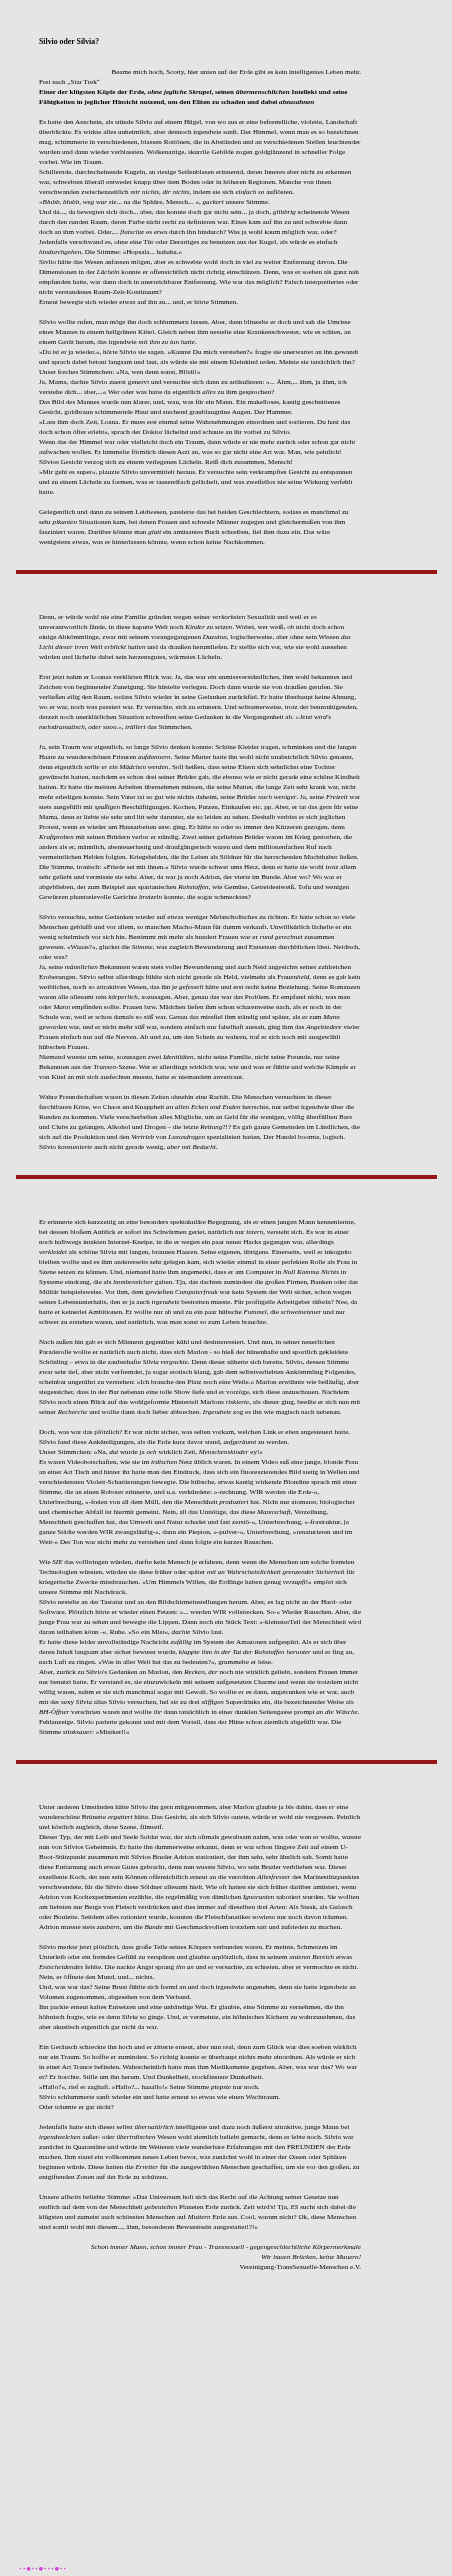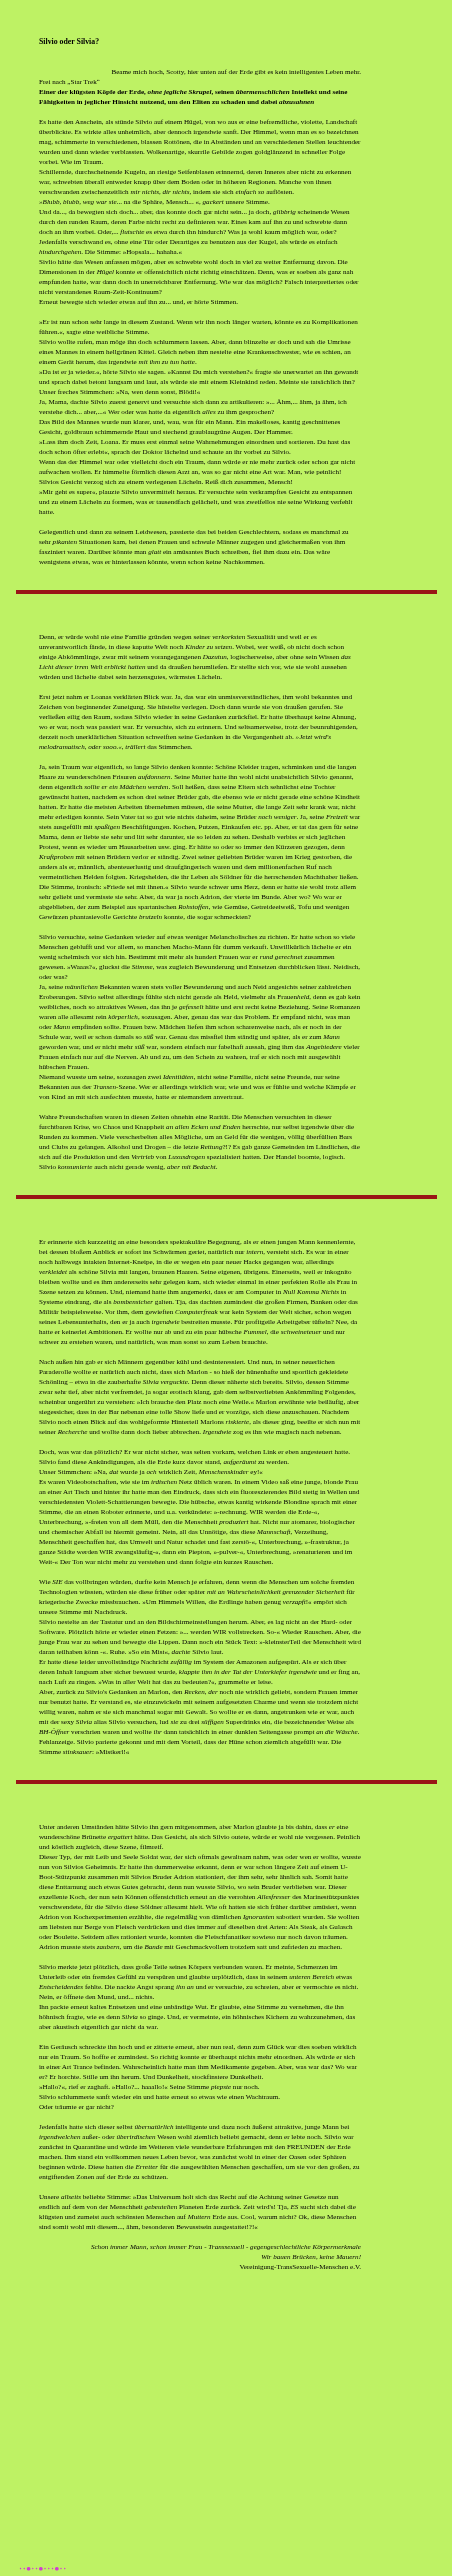--- a/index.html
+++ b/index.html
@@ -3,21 +3,21 @@
 <meta charset="utf-8">
 <style>
   html, body { margin: 0; padding: 0; background: #ffffff; }
   .page {
     position: relative;
     width: 453px;
     height: 2576px;
     overflow: hidden;
     box-sizing: border-box;
     padding: 37px 92px 12px 39px;
-    background: #bef264;
+    background: #e5e5e5;
     color: #000000;
     font-family: "Liberation Serif", "DejaVu Serif", serif;
     font-size: 7.1px;
     line-height: 10px;
   }
   h1.title { font-size: 7.8px; font-weight: 700; margin: 0 0 20px 0; }
   .epigraph { text-align: right; white-space: nowrap; }
   .epigraph-credit { text-align: left; margin: 0 0 0 0; }
   .lead { font-weight: 700; margin: 0 0 10.2px 0; }
   p.para { margin: 0; }
@@ -41,24 +41,23 @@
   <div class="epigraph">Beame mich hoch, Scotty, hier unten auf der Erde gibt es kein intelligentes Leben mehr.</div>
   <div class="epigraph-credit">Frei nach „Star Trek“</div>
 
   <p class="lead">Einer der klügsten Köpfe der Erde, <i>ohne jegliche Skrupel</i>, seinen <i>übermenschlichen</i> Intellekt und seine Fähigkeiten in jeglicher Hinsicht nutzend, um den Eliten zu schaden und dabei <i>abzusahnen</i></p>
 
   <div id="story">
       <p class="para">Es hatte den Anschein, als stünde Silvio auf einem Hügel, von wo aus er eine befremdliche, violette, Landschaft überblickte. Es wirkte alles unheimlich, aber dennoch irgendwie sanft. Der Himmel, wenn man es so bezeichnen mag, schimmerte in verschiedenen, blassen Rottönen, die in Abständen und an verschiedenen Stellen leuchtender wurden und dann wieder verblassten. Wolkenartige, skurrile Gebilde zogen goldglänzend in schneller Folge vorbei. Wie im Traum.</p>
       <p class="para">Schillernde, durchscheinende Kugeln, an riesige Seifenblasen erinnernd, deren Inneres aber nicht zu erkennen war, schwebten überall entweder knapp über dem Boden oder in höheren Regionen. Manche von ihnen verschwanden zwischenzeitlich <i>mir nichts, dir nichts</i>, indem sie sich <i>einfach so</i> auflösten.</p>
       <p class="para"><i>»Blubb, blubb, weg war sie</i>... na die Sphäre, Mensch... «, <i>gackert</i> unsere Stimme.</p>
       <p class="para">Und da..., da bewegten sich doch... aber, das konnte doch gar nicht sein... ja doch, <i>glibbrig</i> scheinende Wesen durch den runden Raum, deren Farbe nicht recht zu definieren war. Eines kam auf ihn zu und schwebte dann doch an ihm vorbei. Oder,... <i>flutschte</i> es etwa durch ihn hindurch? Was ja wohl kaum möglich war, oder? Jedenfalls verschwand es, ohne eine Tür oder Derartiges zu benutzen aus der Kugel, als würde es einfach <i>hindurchgehen</i>. Die Stimme: »Hopsala... hahaha.«</p>
-      <p class="para">Sivlio hätte das Wesen anfassen mögen, aber es schwebte wohl doch in viel zu weiter Entfernung davon. Die Dimensionen in der <i>Hügel</i> konnte er offensichtlich nicht richtig einschätzen. Denn, was er soeben als ganz nah empfunden hatte, war dann doch in unerreichbarer Entfernung. Wie war das möglich? Falsch interpretiertes oder nicht verstandenes Raum-Zeit-Kontinuum?</p>
+      <p class="para">Sivlio hätte das Wesen anfassen mögen, aber es schwebte wohl doch in viel zu weiter Entfernung davon. Die Dimensionen in der <i>Lächeln</i> konnte er offensichtlich nicht richtig einschätzen. Denn, was er soeben als ganz nah empfunden hatte, war dann doch in unerreichbarer Entfernung. Wie war das möglich? Falsch interpretiertes oder nicht verstandenes Raum-Zeit-Kontinuum?</p>
       <p class="para">Erneut bewegte sich wieder etwas auf ihn zu... und, er hörte Stimmen.</p>
       <div class="gap"></div>
-      <p class="para">»Er ist nun schon sehr lange in diesem Zustand. Wenn wir ihn noch länger warten, könnte es zu Komplikationen führen.«, sagte eine weibliche Stimme.</p>
       <p class="para">Silvio wollte rufen, man möge ihn doch schlummern lassen. Aber, dann blinzelte er doch und sah die Umrisse eines Mannes in einem hellgrünen Kittel. Gleich neben ihm nestelte eine Krankenschwester, wie es schien, an einem Gerät herum, das irgendwie <i>mit ihm zu tun hatte</i>.</p>
       <p class="para">»Da ist er ja wieder.«, hörte Silvio sie sagen. »Kannst Du mich verstehen?« fragte sie unerwartet an ihn gewandt und sprach dabei betont langsam und laut, als würde sie mit einem Kleinkind reden. Meinte sie tatsächlich ihn? Unser freches Stimmchen: »Na, wen denn sonst, Blödi!«</p>
       <p class="para">Ja, Mama, dachte Silvio zuerst genervt und versuchte sich dann zu artikulieren: »... Ähm,... ähm, ja ähm, ich verstehe dich... aber,...« Wer oder was hatte da eigentlich <i>alles</i> zu ihm gesprochen?</p>
       <p class="para">Das Bild des Mannes wurde nun klarer, und, wau, was für ein Mann. Ein makelloses, kantig geschnittenes Gesicht, goldbraun schimmernde Haut und stechend graublaugrüne Augen. Der Hammer.</p>
       <p class="para">»Lass ihm doch Zeit, Loana. Er muss erst einmal seine Wahrnehmungen einordnen und sortieren. Du hast das doch schon öfter erlebt«, sprach der Doktor lächelnd und schaute an ihr vorbei zu Silvio.</p>
       <p class="para">Wenn das der Himmel war oder vielleicht doch ein Traum, dann würde er nie mehr zurück oder schon gar nicht aufwachen wollen. Er himmelte förmlich diesen Arzt an, was so gar nicht eine Art war. Man, wie peinlich! Silvios Gesicht verzog sich zu einem verlegenen Lächeln. Reiß dich zusammen, Mensch!</p>
       <p class="para">»Mir geht es super«, plauzte Silvio unvermittelt heraus. Er versuchte sein verkrampftes Gesicht zu entspannen und zu einem Lächeln zu formen, was er tausendfach gelächelt, und was zweifellos nie seine Wirkung verfehlt hatte.</p>
       <div class="gap"></div>
       <p class="para">Gelegentlich und dann zu seinem Leidwesen, passierte das bei beiden Geschlechtern, sodass es manchmal zu sehr <i>pikanten</i> Situationen kam, bei denen Frauen und schwule Männer zugegen und gleichermaßen von ihm fasziniert waren. Darüber könnte man <i>glatt</i> ein amüsantes Buch schreiben, fiel ihm dazu ein. Das wäre wenigstens etwas, was er hinterlassen könnte, wenn schon keine Nachkommen.</p>
       <div class="divider" style="background: rgb(153, 22, 22);"></div>
@@ -78,27 +77,28 @@
       <p class="para">Er erinnerte sich kurzzeitig an eine besonders spektakuläre Begegnung, als er einen jungen Mann kennenlernte, bei dessen bloßem Anblick er sofort ins Schwärmen geriet, natürlich nur <i>intern</i>, versteht sich. Es war in einer noch halbwegs intakten Internet-Kneipe, in die er wegen ein paar neuer Hacks gegangen war, allerdings <i>verkleidet</i> als schöne Silvia mit langen, braunen Haaren. Seine eigenen, übrigens. Einerseits, weil er inkognito bleiben wollte und es ihm andererseits sehr gelegen kam, sich wieder einmal in einer perfekten Rolle als Frau in Szene setzen zu können. Und, niemand hatte ihm angemerkt, dass er am Computer in <i>Null Komma Nichts</i> in Systeme eindrang, die als <i>bombensicher</i> galten. Tja, das dachten zumindest die großen Firmen, Banken oder das Militär beispielsweise. Vor ihm, dem gewieften <i>Computerfreak</i> war kein System der Welt sicher, schon wegen seines Lebensunterhalts, den er ja auch <i>irgendwie</i> bestreiten musste. Für profitgeile Arbeitgeber tüfteln? Nee, da hatte er keinerlei Ambitionen. Er wollte nur ab und zu ein paar hübsche <i>Fummel</i>, die <i>schweineteuer</i> und nur schwer zu erstehen waren, und natürlich, was man sonst so zum Leben brauchte.</p>
       <div class="gap"></div>
       <p class="para">Nach außen hin gab er sich Männern gegenüber kühl und desinteressiert. Und nun, in seiner neuerlichen Paraderolle wollte er natürlich auch nicht, dass sich Marlon - so hieß der hünenhafte und sportlich gekleidete Schönling – etwa in die zauberhafte <i>Silvia verguckte</i>. Denn dieser näherte sich bereits. Silvio, dessen Stimme zwar sehr tief, aber nicht verfremdet, ja sogar erotisch klang, gab dem selbstverliebten Ankömmling Folgendes, scheinbar ungerührt zu verstehen: »Ich brauche den Platz noch eine Weile.« Marlon erwähnte wie beiläufig, aber siegessicher, dass in der Bar nebenan eine tolle Show liefe und er vorzöge, sich diese anzuschauen. Nachdem Silvio noch einen Blick auf das wohlgeformte Hinterteil Marlons <i>riskierte</i>, als dieser ging, beeilte er sich nun mit seiner <i>Recherche</i> und wollte dann doch lieber abbrechen. <i>Irgendwie</i> zog es ihn wie magisch nach nebenan.</p>
       <div class="gap"></div>
       <p class="para">Doch, was war das plötzlich? Er war nicht sicher, was selten vorkam, welchen Link er eben angesteuert hatte. Silvio fand diese Ankündigungen, als die Erde kurz davor stand, <i>aufgeräumt</i> zu werden.</p>
       <p class="para">Unser Stimmchen: »Na, <i>dat</i> wurde ja <i>och</i> wirklich Zeit, <i>Menschenskinder</i> ey!«</p>
       <p class="para">Es waren Videobotschaften, wie sie im <i>irdischen</i> Netz üblich waren. In einem Video saß eine junge, blonde Frau an einer Art Tisch und hinter ihr hatte man den Eindruck, dass sich ein fluoreszierendes Bild stetig in Wellen und verschiedensten Violett-Schattierungen bewegte. Die hübsche, etwas kantig wirkende Blondine sprach mit einer Stimme, die an einen Roboter erinnerte, und u.a. verkündete: »-rechnung. WIR werden die Erde-«, Unterbrechung, »-freien von all dem Müll, den die Menschheit <i>produziert</i> hat. Nicht nur atomarer, biologischer und chemischer Abfall ist hiermit gemeint. Nein, all das Unnötige, das diese <i>Mannschaft</i>, Verzeihung, Menschheit geschaffen hat, das Umwelt und Natur schadet und fast zerstö-«, Unterbrechung, »-frastruktur, ja ganze Städte werden WIR zwangsläufig-«, dann ein Piepton, »-pulver-«, Unterbrechung, »renaturieren und im Weit-« Der Ton war nicht mehr zu verstehen und dann folgte ein kurzes Rauschen.</p>
       <div class="gap"></div>
       <p class="para">Wie <i>SIE</i> das vollbringen würden, durfte kein Mensch je erfahren, denn wenn die Menschen um solche fremden Technologien wüssten, würden sie diese früher oder später <i>mit an Wahrscheinlichkeit grenzender Sicherheit</i> für kriegerische Zwecke missbrauchen. »Um Himmels Willen, die Erdlinge haben genug <i>verzapft</i>!« empört sich unsere Stimme mit Nachdruck.</p>
       <p class="para">Silvio nestelte an der Tastatur und an den Bildschirmeinstellungen herum. Aber, es lag nicht an der Hard- oder Software. Plötzlich hörte er wieder einen Fetzen: »... werden WIR vollstrecken. So-« Wieder Rauschen. Aber, die junge Frau war zu sehen und bewegte die Lippen. Dann noch ein Stück Text: »-kleinsterTeil der Menschheit wird daran teilhaben könn -«. Ruhe. »So ein Mist«, <i>dachte</i> Silvio laut.</p>
-      <p class="para">Er hatte diese leider unvollständige Nachricht <i>zufällig</i> im System der Amazonen aufgespürt. Als er sich über deren Inhalt langsam aber sicher bewusst wurde, <i>klappte ihm in der Tat der Unterkiefer irgendwie</i> und er fing an, nach Luft zu ringen. »Was in aller Welt hat das zu bedeuten?«, grummelte er leise.</p>
+      <p class="para">Er hatte diese leider unvollständige Nachricht <i>zufällig</i> im System der Amazonen aufgespürt. Als er sich über deren Inhalt langsam aber sicher bewusst wurde, <i>klappte ihm in der Tat der Rohstoffen herunter</i> und er fing an, nach Luft zu ringen. »Was in aller Welt hat das zu bedeuten?«, grummelte er leise.</p>
       <p class="para">Aber, zurück zu Silvio's Gedanken an Marlon, den <i>Recken, der</i> noch nie wirklich geliebt, sondern Frauen immer nur benutzt hatte. Er verstand es, sie einzuwickeln mit seinem aufgesetzten Charme und wenn sie trotzdem nicht willig waren, nahm er sie sich manchmal sogar mit Gewalt. So wollte er es dann, angetrunken wie er war, auch mit der sexy <i>Silvia</i> alias Silvio versuchen, lud <i>sie</i> zu drei <i>süffigen</i> Superdrinks ein, die bezeichnender Weise als <i>BH-Öffner</i> verschrien waren und wollte <i>ihr</i> dann tatsächlich in einer dunklen Seitengasse prompt <i>an die Wäsche</i>. Fehlanzeige. Silvio parierte gekonnt und mit dem Vorteil, dass der Hüne schon ziemlich abgefüllt war. Die Stimme <i>stinksauer</i>: »Mistkerl!«</p>
       <div class="divider" style="background: rgb(153, 22, 22);"></div>
       <p class="para">Unter anderen Umständen hätte Silvio ihn gern mitgenommen, aber Marlon glaubte ja bis dahin, dass <i>er</i> eine wunderschöne Brünette <i>ergattert</i> hätte. Das Gesicht, als sich Silvio outete, würde er wohl nie vergessen. Peinlich und köstlich zugleich, diese Szene, filmreif.</p>
       <p class="para">Dieser Typ, der mit Leib und Seele Soldat war, der sich oftmals gewaltsam nahm, was oder wen er wollte, wusste nun von Silvios Geheimnis. Er hatte ihn dummerweise erkannt, denn er war schon längere Zeit auf einem U-Boot-Stützpunkt zusammen mit Silvios Bruder Adrion stationiert, der ihm sehr, sehr ähnlich sah. Somit hatte diese Enttarnung auch etwas Gutes gebracht, denn nun wusste Silvio, wo sein Bruder verblieben war. Dieser exzellente Koch, der nun sein Können offensichtlich erneut an die verrohten <i>Allesfresser</i> des Marinestützpunktes verschwendete, für die Silvio diese Söldner allesamt hielt. Wie oft hatten sie sich früher darüber amüsiert, wenn Adrion von Kochexperimenten erzählte, die regelmäßig von dämlichen <i>Ignoranten</i> sabotiert wurden. Sie wollten am liebsten nur Berge von Fleisch verdrücken und dies immer auf dieselben drei Arten: Als Steak, als Gulasch oder Boulette. Seitdem alles rationiert wurde, konnten die Fleischfanatiker sowieso nur noch davon träumen. Adrion musste stets <i>zaubern</i>, um die <i>Bande</i> mit Geschmackvollem trotzdem satt und zufrieden zu machen.</p>
       <div class="gap"></div>
       <p class="para">Silvio merkte jetzt plötzlich, dass große Teile seines Körpers verbunden waren. Er meinte, Schmerzen im Unterleib oder ein fremdes Gefühl zu verspüren und glaubte urplötzlich, dass in seinem <i>unteren Bereich</i> etwas <i>Entscheidendes</i> fehlte. Die nackte Angst sprang <i>ihn an</i> und er versuchte, zu schreien, aber er vermochte es nicht. Nein, er öffnete den Mund, und... nichts.</p>
+      <p class="para">Und, was war das? Seine Brust fühlte sich fremd an und doch irgendwie angenehm, denn sie hatte irgendwie an Volumen zugenommen, abgesehen von dem Verband.</p>
       <p class="para">Ihn packte erneut kaltes Entsetzen und eine unbändige Wut. Er glaubte, eine Stimme zu vernehmen, die ihn höhnisch fragte, wie es denn <i>Silvia</i> so ginge. Und, er vermeinte, ein höhnisches Kichern zu wahrzunehmen, das aber akustisch eigentlich gar nicht da war.</p>
       <div class="gap"></div>
       <p class="para">Ein Geräusch schreckte ihn hoch und er zitterte erneut, aber nun real, denn zum Glück war dies soeben wirklich nur ein Traum. So hoffte er zumindest. So richtig konnte er überhaupt nichts mehr einordnen. Als würde er sich in einer Art Trance befinden. Wahrscheinlich hatte man ihm Medikamente gegeben. Aber, was war das? Wo war er? Er horchte. Stille um ihn herum. Und Dunkelheit, stockfinstere Dunkelheit.</p>
       <p class="para">»Hallo?«, rief er zaghaft. »Hallo?... haaallo!« Seine Stimme <i>piepste</i> nur noch.</p>
       <p class="para">Silvio schlummerte sanft wieder ein und hatte erneut so etwas wie einen Wachtraum.</p>
       <p class="para">Oder träumte er gar nicht?</p>
       <div class="gap"></div>
       <p class="para">Jedenfalls hatte sich dieser selbst <i>übernatürlich</i> intelligente und dazu noch äußerst attraktive, junge Mann bei <i>irgendwelchen</i> außer- oder <i>überirdischen</i> Wesen wohl ziemlich beliebt gemacht, denn er lebte noch. Silvio war zunächst in Quarantäne und würde im Weiteren viele wunderbare Erfahrungen mit den FREUNDEN der Erde machen. Ihm stand ein vollkommen neues Leben bevor, was zunächst wohl in einer der Oasen oder Sphären beginnen würde. Diese hatten die <i>Erretter</i> für die ausgewählten Menschen geschaffen, um sie vor den großen, zu entgiftenden Zonen auf der Erde zu schützen.</p>
       <div class="gap"></div>
       <p class="para">Unsere <i>allseits</i> beliebte Stimme: »Das Universum holt sich das Recht auf die Achtung seiner Gesetze nun endlich auf dem von der Menschheit <i>gebeutelten</i> Planeten Erde zurück. Zeit wird's! Tja, <i>ES</i> sucht sich dabei die klügsten und zumeist auch schönsten Menschen auf <i>Muttern</i> Erde aus. Cool, warum nicht? Ok, diese Menschen sind somit wohl mit diesem..., ähm, besonderen Bewusstsein ausgestattet!?!«</p>

